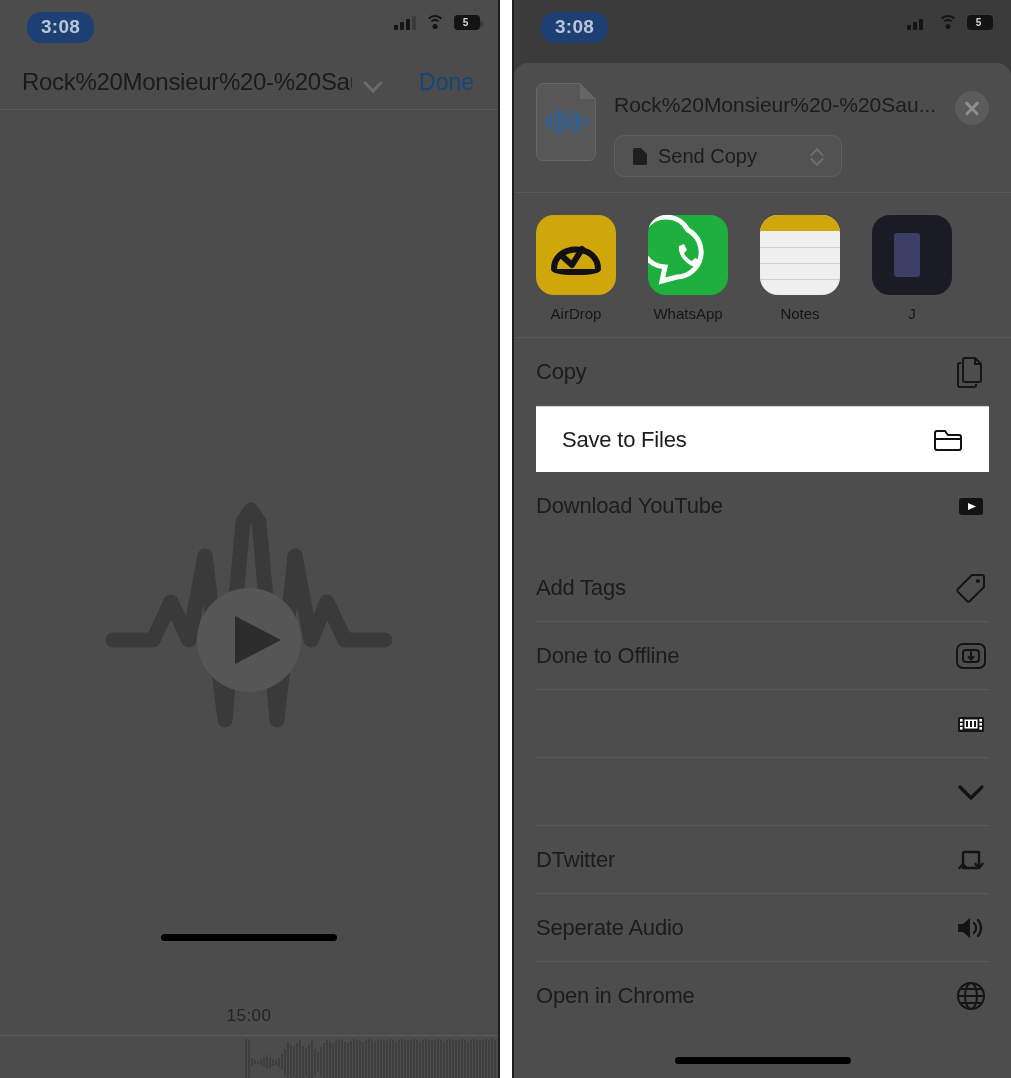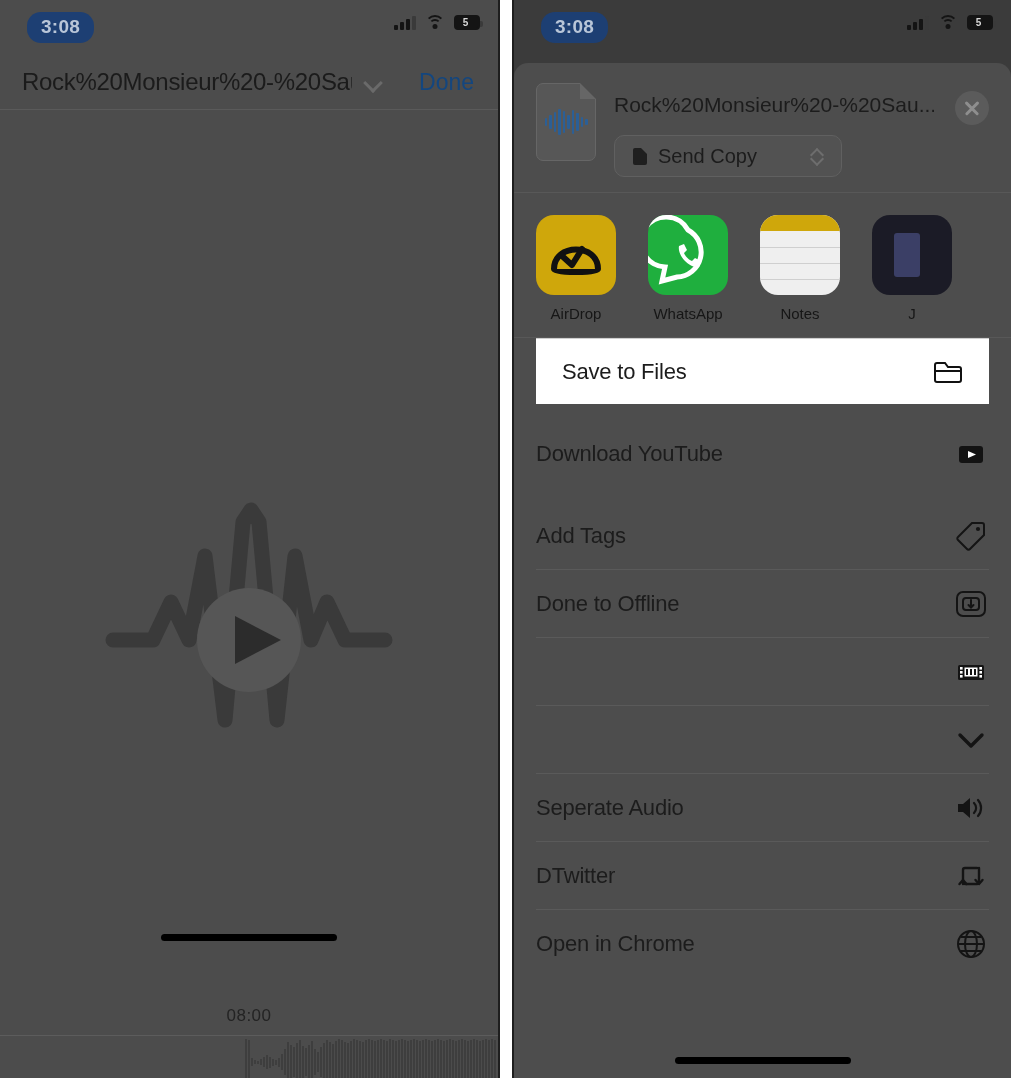--- a/index.html
+++ b/index.html
@@ -231,21 +231,21 @@
   .actions { position: relative; }
   .act-row {
     position: relative; height: 68px;
     display: flex; align-items: center;
     margin: 0 22px; border-bottom: 1px solid #5a5a5a;
   }
   .act-row:last-child { border-bottom: none; }
   .act-label { color: #1c1c1c; font-size: 22px; letter-spacing: -0.2px; }
   .act-icon { position: absolute; right: 0; width: 36px; height: 36px; }
   .act-row.highlight {
-    background: #ffffff; margin: 0 0 16px 22px; padding-left: 0;
+    background: #ffffff; margin: 0 0 0 22px; padding-left: 0;
     width: 453px; height: 66px; border-bottom: none;
     border-top: 1px solid #cfcfcf;
   }
   .group-gap { height: 14px; }
 
   
   svg.ic { display:block; }
 
   .bottom-home {
     position: absolute; bottom: 14px; left: 50%; transform: translateX(-50%);
@@ -290,21 +290,21 @@
 
     <div class="player-body">
       <div class="wave-hero">
         <svg class="ic" width="296" height="266" viewBox="0 0 296 266">
           <path d="M12 142 H52 L70 104 L88 142 L104 58 L124 222 L142 24 L150 12 L158 24 L176 222 L194 58 L210 142 L226 104 L244 142 H284" fill="none" stroke="#3a3a3a" stroke-width="15" stroke-linecap="round" stroke-linejoin="round"></path>
           <circle cx="148" cy="142" r="52" fill="#565656"></circle>
           <path d="M134 118 L180 142 L134 166 Z" fill="#2c2c2c"></path>
         </svg>
       </div>
 
-      <div class="time-label">08:00</div>
+      <div class="time-label">15:00</div>
 
       <div class="scrub">
         <div class="scrub-waves" id="scrubWaves">
             <i style="height: 46px;"></i>
             <i style="height: 44px;"></i>
             <i style="height: 8px;"></i>
             <i style="height: 4px;"></i>
             <i style="height: 3px;"></i>
             <i style="height: 6px;"></i>
             <i style="height: 10px;"></i>
@@ -479,20 +479,30 @@
           <div class="tile tile-jd">
             <div style="position:absolute;left:22px;top:18px;width:26px;height:44px;background:#3b3f66;border-radius:3px;"></div>
 
           </div>
           <div class="name">J</div>
         </div>
       </div>
 
       <div class="actions">
 
+        <div class="act-row">
+          <span class="act-label">Copy</span>
+          <span class="act-icon">
+            <svg class="ic" width="36" height="36" viewBox="0 0 36 36">
+              <path d="M12 4 h10 l6 6 v16 a2 2 0 0 1 -2 2 h-14 a2 2 0 0 1 -2 -2 v-20 a2 2 0 0 1 2 -2 z" fill="none" stroke="#151515" stroke-width="2"></path>
+              <path d="M22 4 v6 h6" fill="none" stroke="#151515" stroke-width="2"></path>
+              <path d="M8 9 h-1 a2 2 0 0 0 -2 2 v20 a2 2 0 0 0 2 2 h14 a2 2 0 0 0 2 -2 v-1" fill="none" stroke="#151515" stroke-width="2"></path>
+            </svg>
+          </span>
+        </div>
 
         <div class="act-row highlight">
           <span class="act-label" style="margin-left:26px">Save to Files</span>
           <span class="act-icon" style="right:22px">
             <svg class="ic" width="36" height="36" viewBox="0 0 36 36">
               <path d="M4 11 a2 2 0 0 1 2 -2 h8 l3 4 h11 a2 2 0 0 1 2 2 v11 a2 2 0 0 1 -2 2 h-22 a2 2 0 0 1 -2 -2 z" fill="none" stroke="#111" stroke-width="2"></path>
               <path d="M4 17 h26" fill="none" stroke="#111" stroke-width="2"></path>
             </svg>
           </span>
         </div>
@@ -557,43 +567,43 @@
 
         <div class="act-row">
           <span class="act-icon">
             <svg class="ic" width="36" height="36" viewBox="0 0 36 36">
               <path d="M7 13 L18 24 L29 13" fill="none" stroke="#141414" stroke-width="3.4" stroke-linecap="round" stroke-linejoin="round"></path>
             </svg>
           </span>
         </div>
 
         <div class="act-row">
-          <span class="act-label">Seperate Audio</span>
-          <span class="act-icon">
-            <svg class="ic" width="36" height="36" viewBox="0 0 36 36">
-              <path d="M5 14 h5 l7 -6 v20 l-7 -6 h-5 z" fill="#141414"></path>
-              <path d="M21 13 a7 7 0 0 1 0 10" fill="none" stroke="#141414" stroke-width="2.2" stroke-linecap="round"></path>
-              <path d="M25 10 a12 12 0 0 1 0 16" fill="none" stroke="#141414" stroke-width="2.2" stroke-linecap="round"></path>
-            </svg>
-          </span>
-        </div>
-
-        <div class="act-row">
           <span class="act-label">DTwitter</span>
           <span class="act-icon">
             <svg class="ic" width="36" height="36" viewBox="0 0 36 36">
               <path d="M10 26 V12 a2 2 0 0 1 2 -2 h12" fill="none" stroke="#141414" stroke-width="2.4" stroke-linecap="round"></path>
               <path d="M6.5 22 L10 26 L13.5 22" fill="none" stroke="#141414" stroke-width="2.4" stroke-linecap="round" stroke-linejoin="round" transform="rotate(180 10 24)"></path>
               <path d="M26 10 V24 a2 2 0 0 1 -2 2 h-12" fill="none" stroke="#141414" stroke-width="2.4" stroke-linecap="round"></path>
               <path d="M22.5 22 L26 26 L29.5 22" fill="none" stroke="#141414" stroke-width="2.4" stroke-linecap="round" stroke-linejoin="round"></path>
             </svg>
           </span>
         </div>
 
         <div class="act-row">
+          <span class="act-label">Seperate Audio</span>
+          <span class="act-icon">
+            <svg class="ic" width="36" height="36" viewBox="0 0 36 36">
+              <path d="M5 14 h5 l7 -6 v20 l-7 -6 h-5 z" fill="#141414"></path>
+              <path d="M21 13 a7 7 0 0 1 0 10" fill="none" stroke="#141414" stroke-width="2.2" stroke-linecap="round"></path>
+              <path d="M25 10 a12 12 0 0 1 0 16" fill="none" stroke="#141414" stroke-width="2.2" stroke-linecap="round"></path>
+            </svg>
+          </span>
+        </div>
+
+        <div class="act-row">
           <span class="act-label">Open in Chrome</span>
           <span class="act-icon">
             <svg class="ic" width="36" height="36" viewBox="0 0 36 36">
               <circle cx="18" cy="18" r="13" fill="none" stroke="#141414" stroke-width="2"></circle>
               <ellipse cx="18" cy="18" rx="6" ry="13" fill="none" stroke="#141414" stroke-width="2"></ellipse>
               <path d="M5 18 h26 M7.5 11 h21 M7.5 25 h21" fill="none" stroke="#141414" stroke-width="2"></path>
             </svg>
           </span>
         </div>
       </div>

